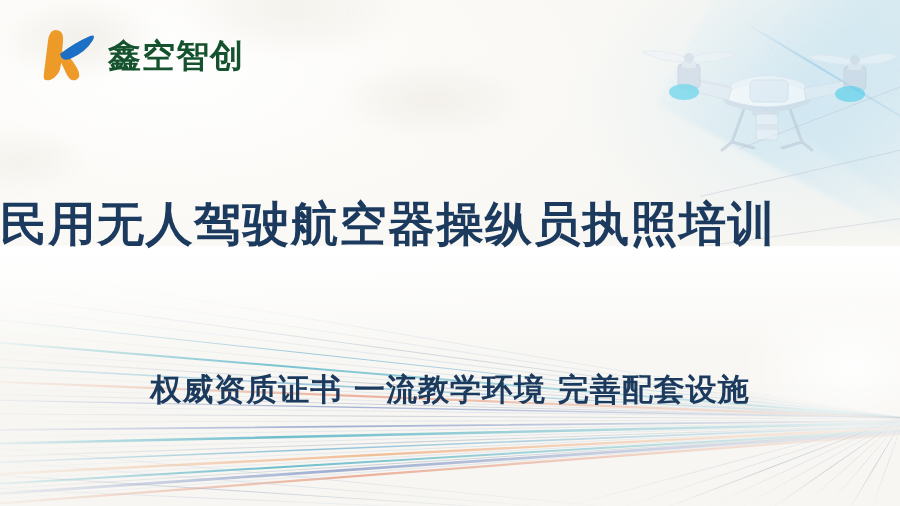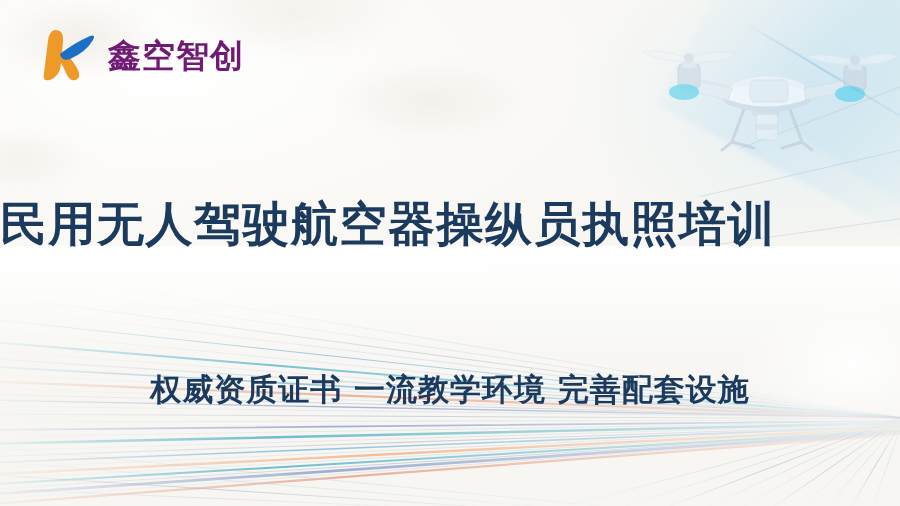--- a/index.html
+++ b/index.html
@@ -107,21 +107,21 @@
     left: 36px; top: 24px;
     display: flex;
     align-items: center;
     gap: 10px;
   }
   .logo-mark { width: 62px; height: 62px; display: block; }
   .logo-text {
     font-family: "DejaVu Sans", "Liberation Sans", sans-serif;
     font-size: 33px;
     font-weight: 700;
-    color: #701a75;
+    color: #14532d;
     letter-spacing: 1px;
     line-height: 1;
     white-space: nowrap;
   }
 
   
   .drone {
     position: absolute;
     left: 636px; top: 24px;
     width: 262px; height: 152px;

